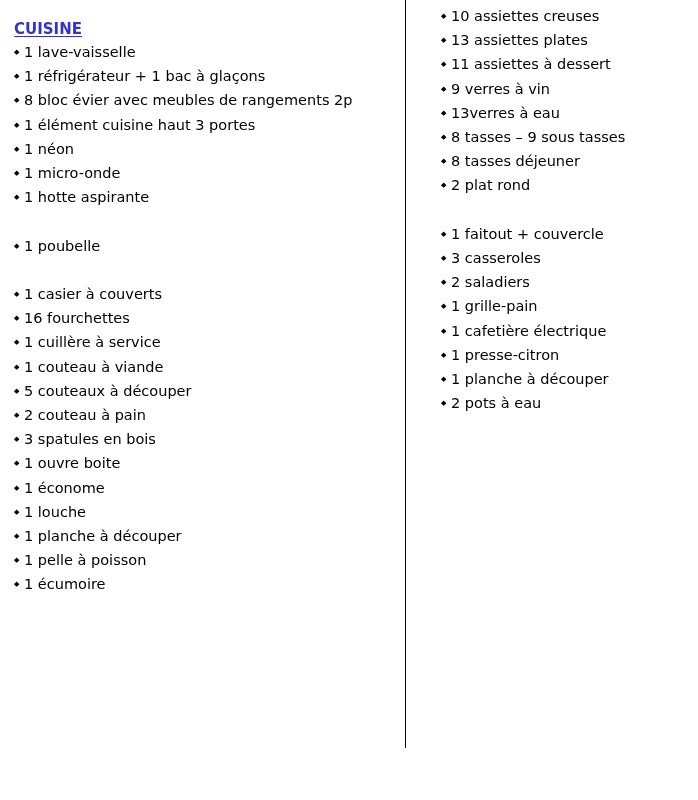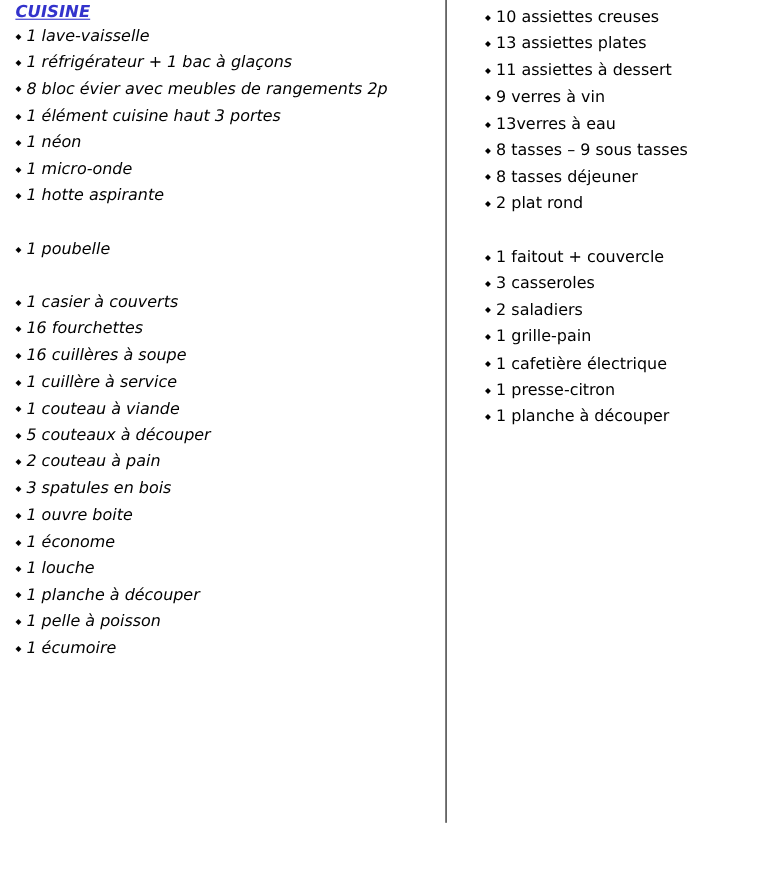--- a/index.html
+++ b/index.html
@@ -25,22 +25,21 @@
     flex-direction: row;
     align-items: flex-start;
     height: 800px;
     box-sizing: border-box;
   }
   .col {
     box-sizing: border-box;
   }
   .col-left {
     width: 405px;
-    padding: 1px 0 0 14px;
-    font-style: italic;
+    padding: 20px 0 0 14px;
   }
   .divider {
     width: 0;
     border-left: 1px solid #000000;
     height: 748px;
     margin-top: 0px;
   }
   .col-right {
     width: 292px;
     padding: 4px 3px 0 35px;
@@ -97,21 +96,20 @@
         <li class="item">8 bloc évier avec meubles de rangements 2p</li>
         <li class="item">1 élément cuisine haut 3 portes</li>
         <li class="item">1 néon</li>
         <li class="item">1 micro-onde</li>
         <li class="item">1 hotte aspirante</li>
         <li class="spacer"></li>
         <li class="item">1 poubelle</li>
         <li class="spacer"></li>
         <li class="item">1 casier à couverts</li>
         <li class="item">16 fourchettes</li>
-        <li class="item">16 cuillères à soupe</li>
         <li class="item">1 cuillère à service</li>
         <li class="item">1 couteau à viande</li>
         <li class="item">5 couteaux à découper</li>
         <li class="item">2 couteau à pain</li>
         <li class="item">3 spatules en bois</li>
         <li class="item">1 ouvre boite</li>
         <li class="item">1 économe</li>
         <li class="item">1 louche</li>
         <li class="item">1 planche à découper</li>
         <li class="item">1 pelle à poisson</li>
@@ -132,17 +130,18 @@
         <li class="item">8 tasses déjeuner</li>
         <li class="item">2 plat rond</li>
         <li class="spacer"></li>
         <li class="item">1 faitout + couvercle</li>
         <li class="item">3 casseroles</li>
         <li class="item">2 saladiers</li>
         <li class="item">1 grille-pain</li>
         <li class="item">1 cafetière électrique</li>
         <li class="item">1 presse-citron</li>
         <li class="item">1 planche à découper</li>
+        <li class="item">2 pots à eau</li>
       </ul>
     </div>
 
   </div>
 </div>
 
 </body></html>

